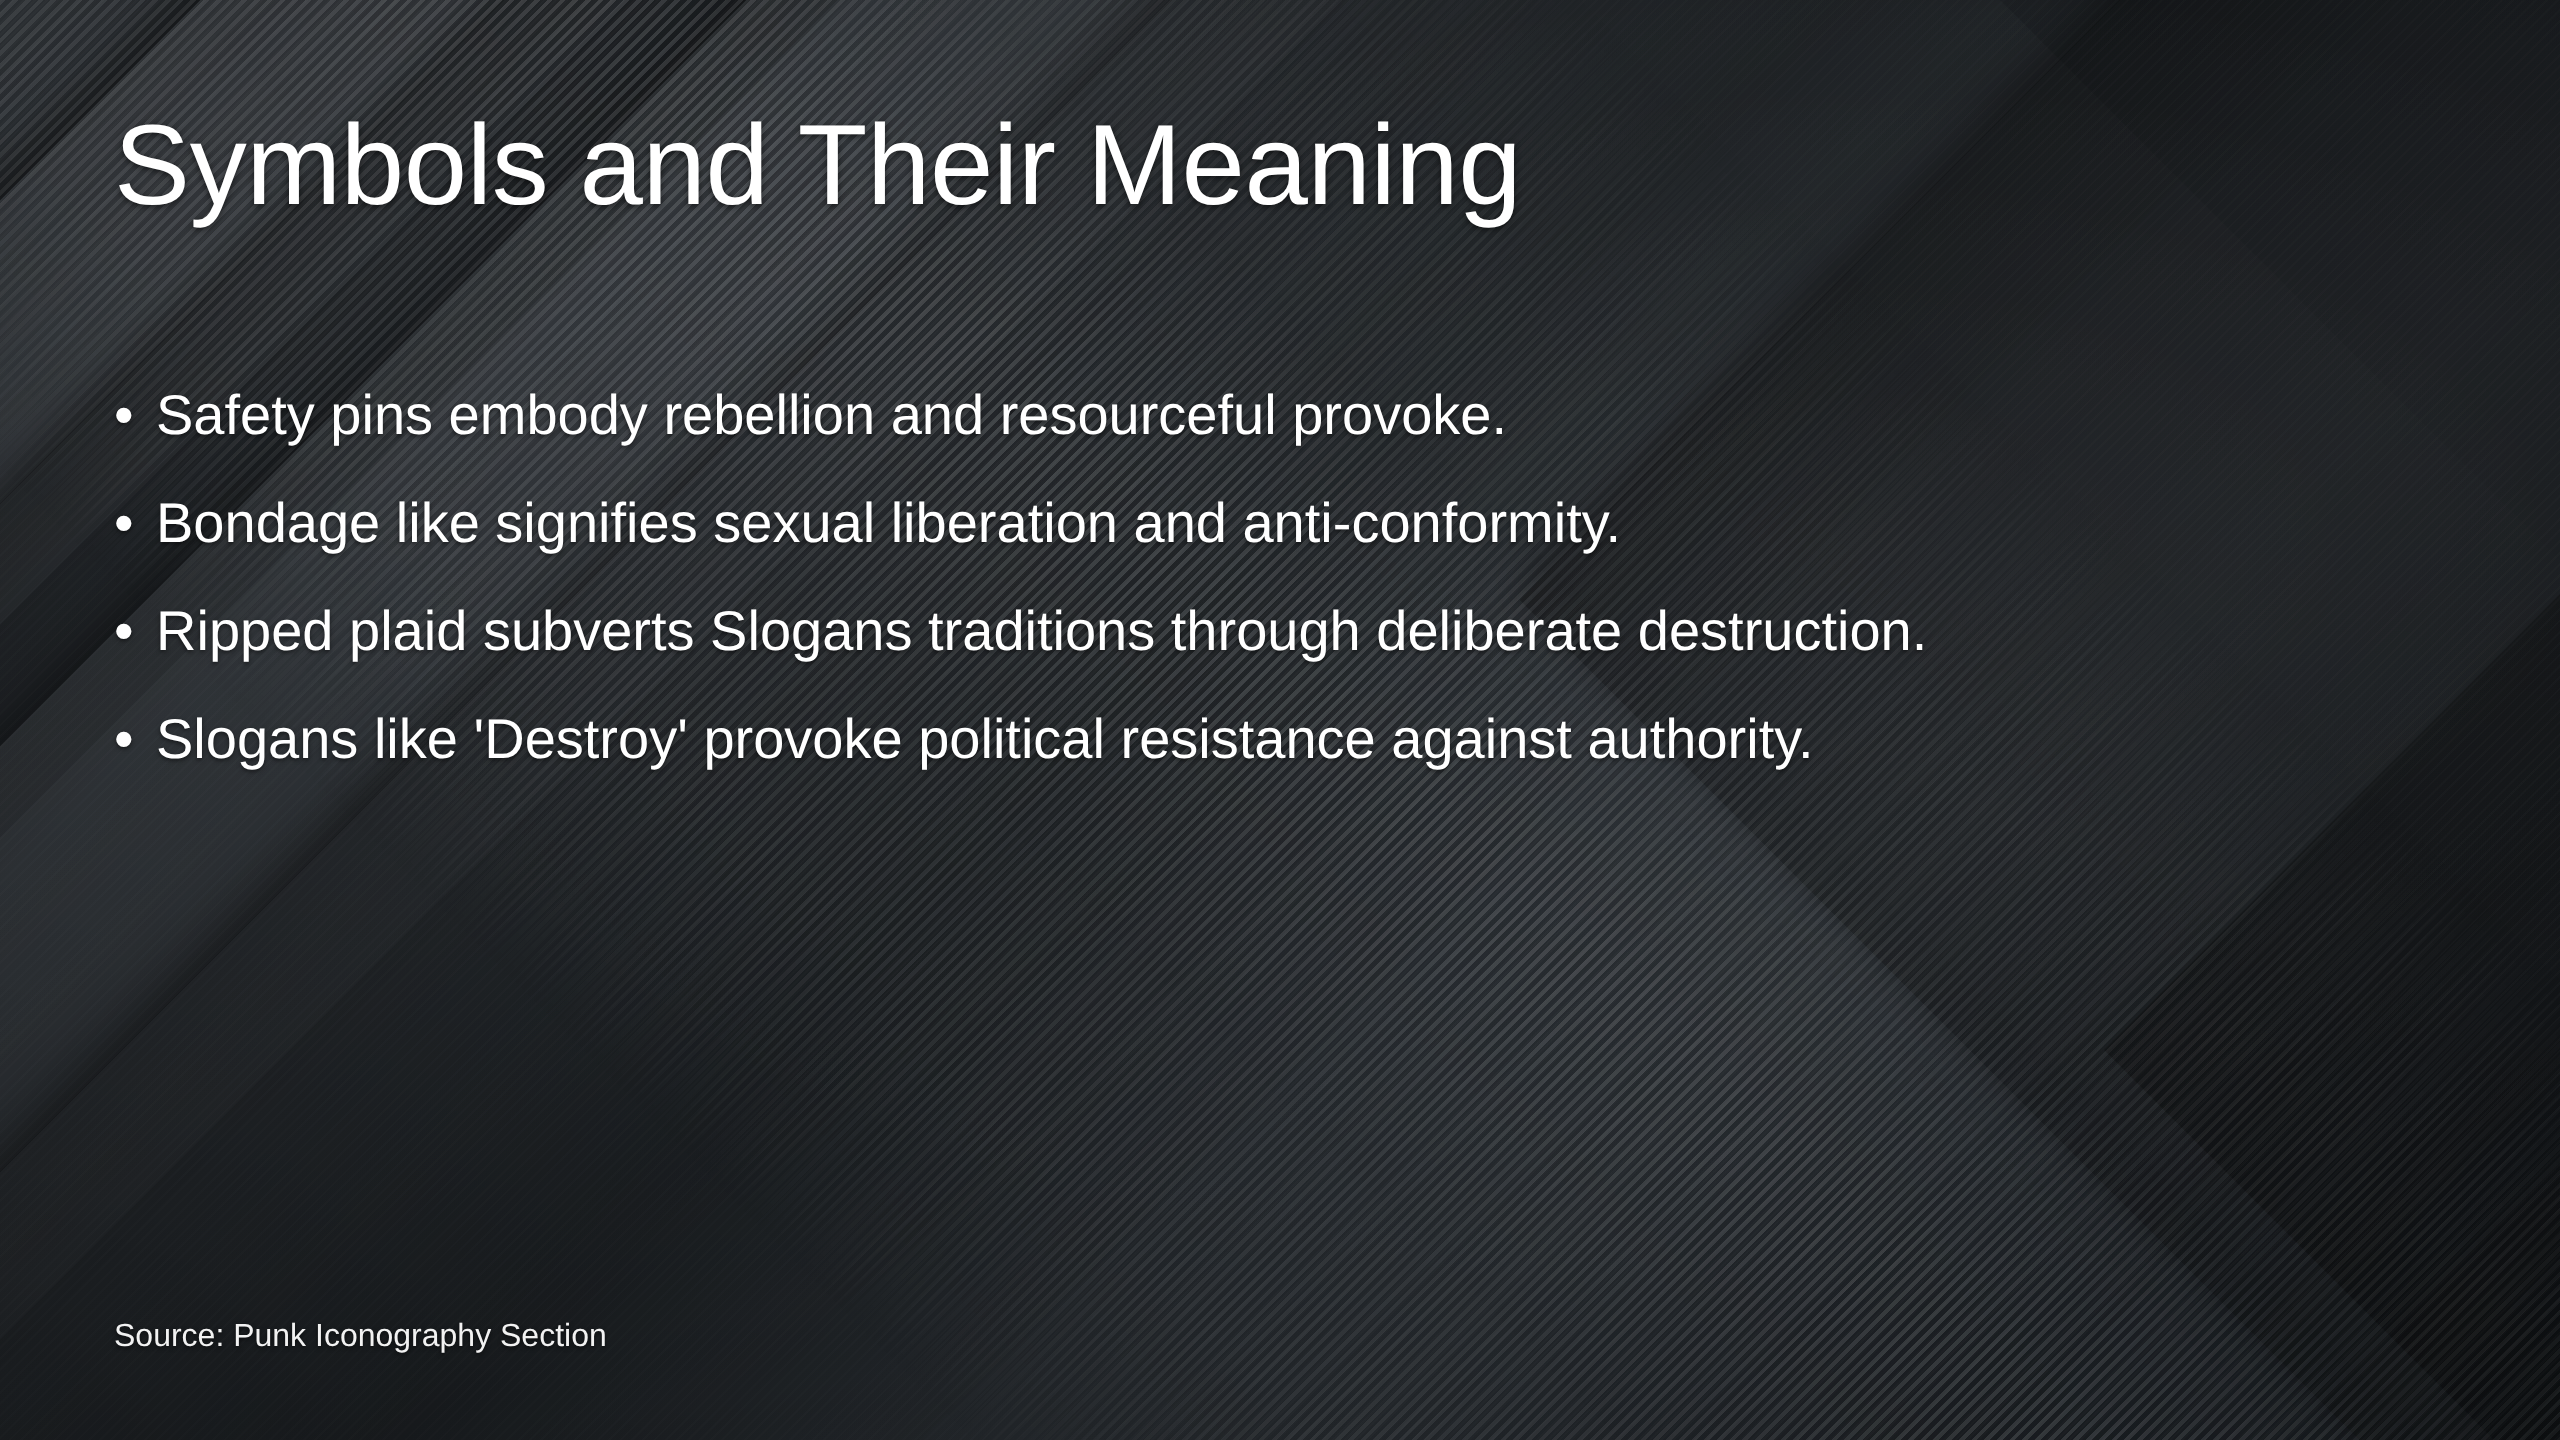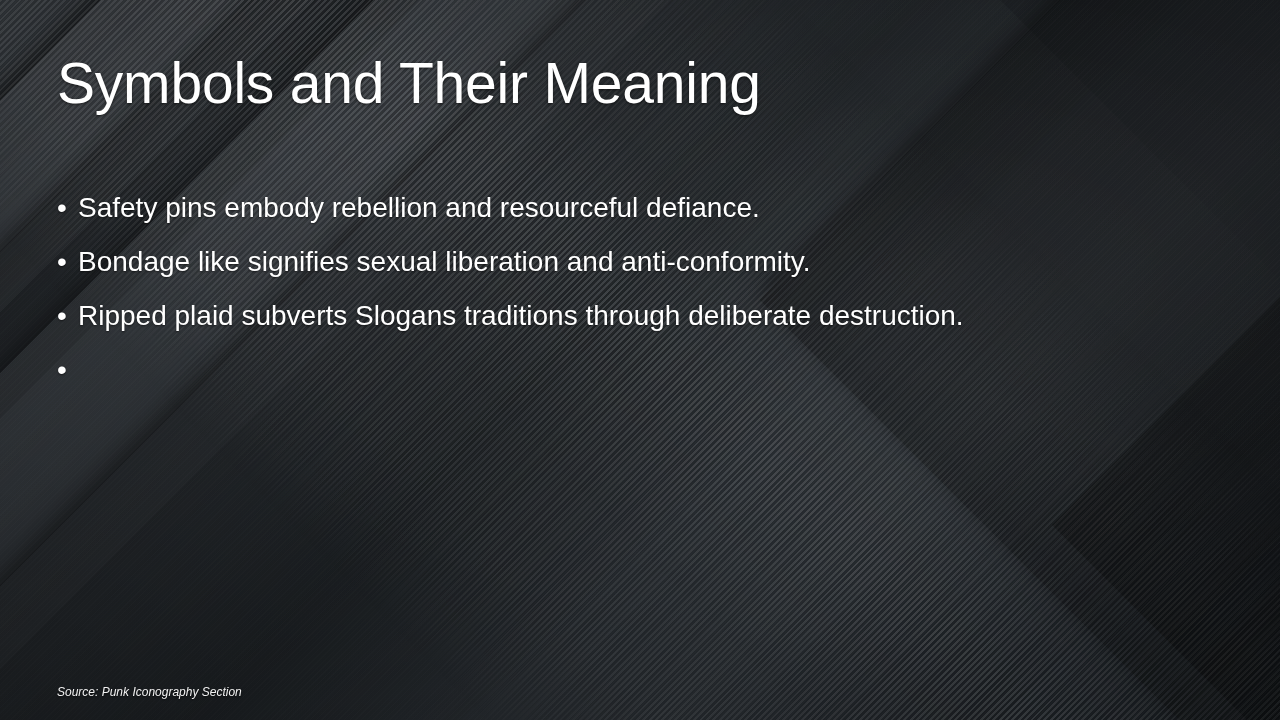--- a/index.html
+++ b/index.html
@@ -229,24 +229,23 @@
     text-align: left;
   }
 
   .bullet-text {
     flex: 0 1 auto;
   }
 
   .source-note {
     position: absolute;
     left: 57px;
-    top: 680px;
-    font-size: 12px;
+    top: 657px;
+    font-size: 16px;
     line-height: 24px;
-    font-style: italic;
     color: #f2f2f2;
     white-space: nowrap;
     text-shadow: 0 1px 2px rgba(0,0,0,0.6);
   }
 </style>
 </head>
 <body>
 
 <div id="slide">
 
@@ -267,31 +266,32 @@
   <div class="bg-layer stripes-global"></div>
   <div class="bg-layer vignette"></div>
 
   <div class="content">
 
     <div class="slide-title">Symbols and Their Meaning</div>
 
     <ul class="bullet-list">
       <li class="bullet-item">
         <span class="bullet-dot">•</span>
-        <span class="bullet-text">Safety pins embody rebellion and resourceful defiance.</span>
+        <span class="bullet-text">Safety pins embody rebellion and resourceful provoke.</span>
       </li>
       <li class="bullet-item">
         <span class="bullet-dot">•</span>
         <span class="bullet-text">Bondage like signifies sexual liberation and anti-conformity.</span>
       </li>
       <li class="bullet-item">
         <span class="bullet-dot">•</span>
         <span class="bullet-text">Ripped plaid subverts Slogans traditions through deliberate destruction.</span>
       </li>
       <li class="bullet-item">
         <span class="bullet-dot">•</span>
+        <span class="bullet-text">Slogans like 'Destroy' provoke political resistance against authority.</span>
       </li>
     </ul>
 
     <div class="source-note">Source: Punk Iconography Section</div>
 
   </div>
 </div>
 
 </body></html>

